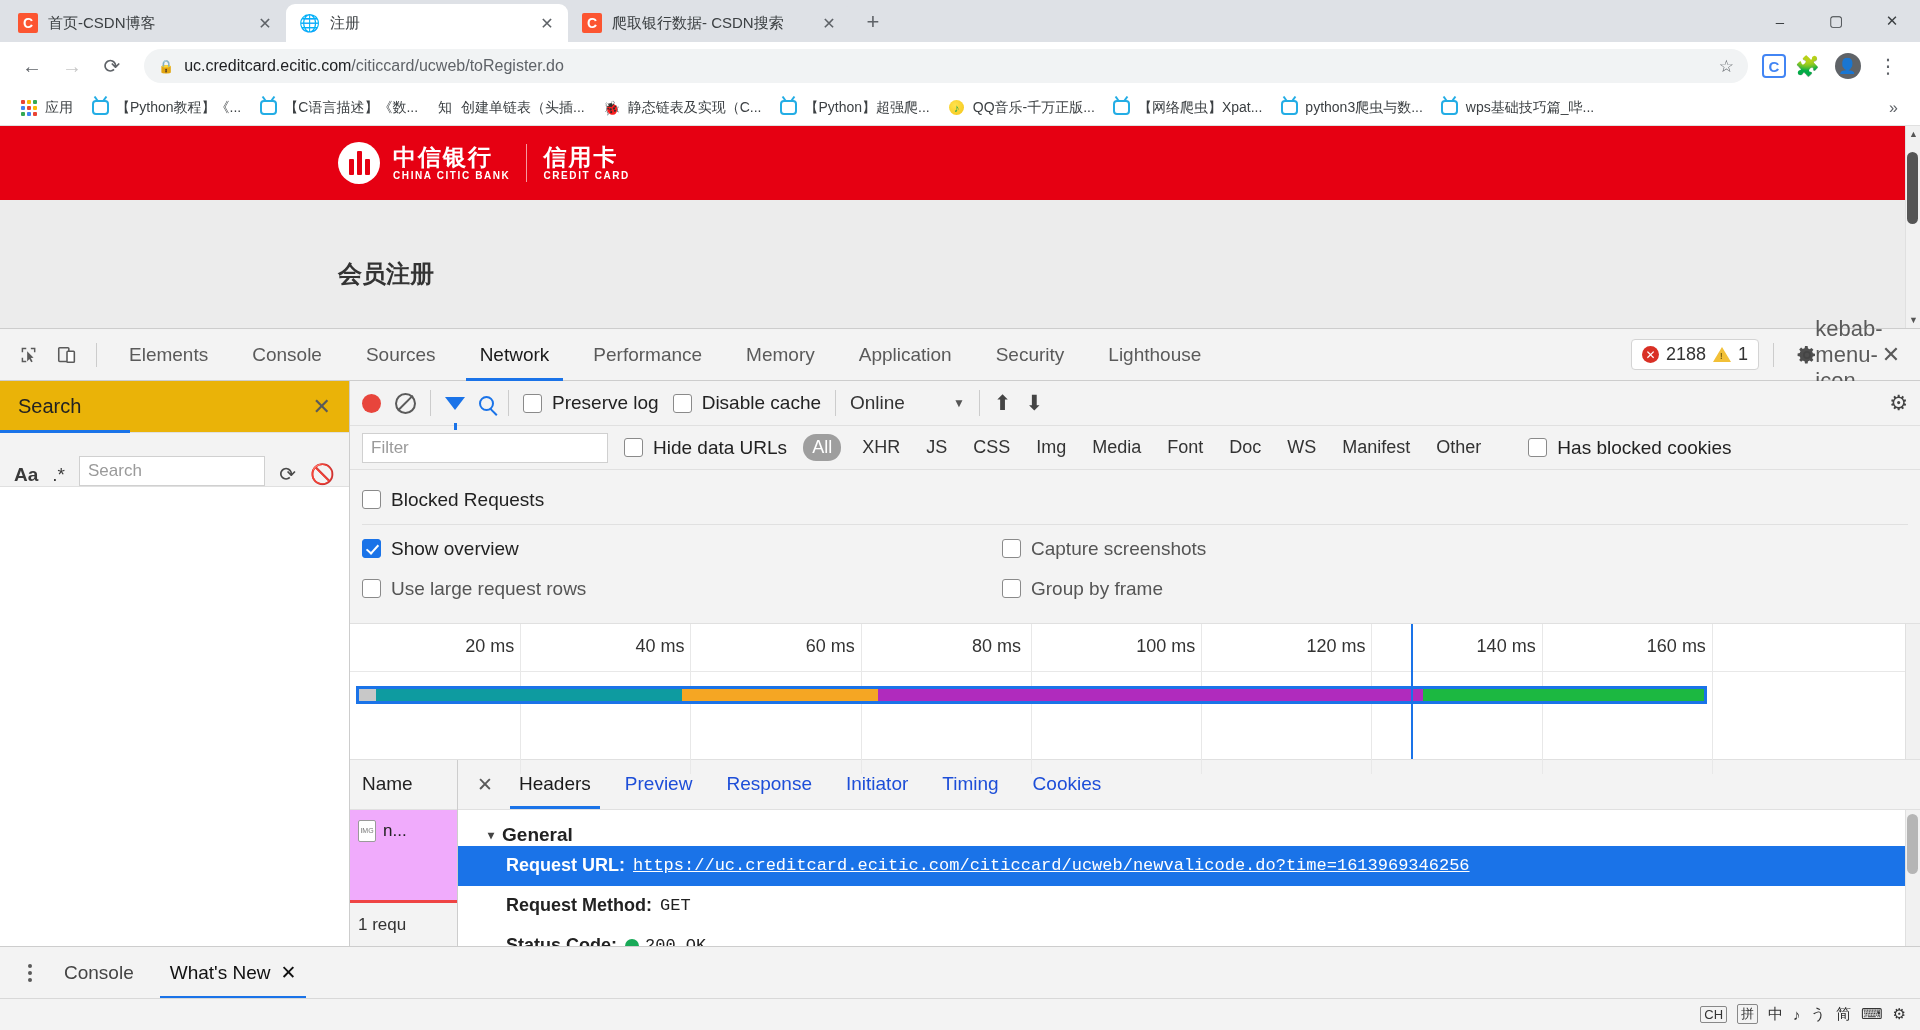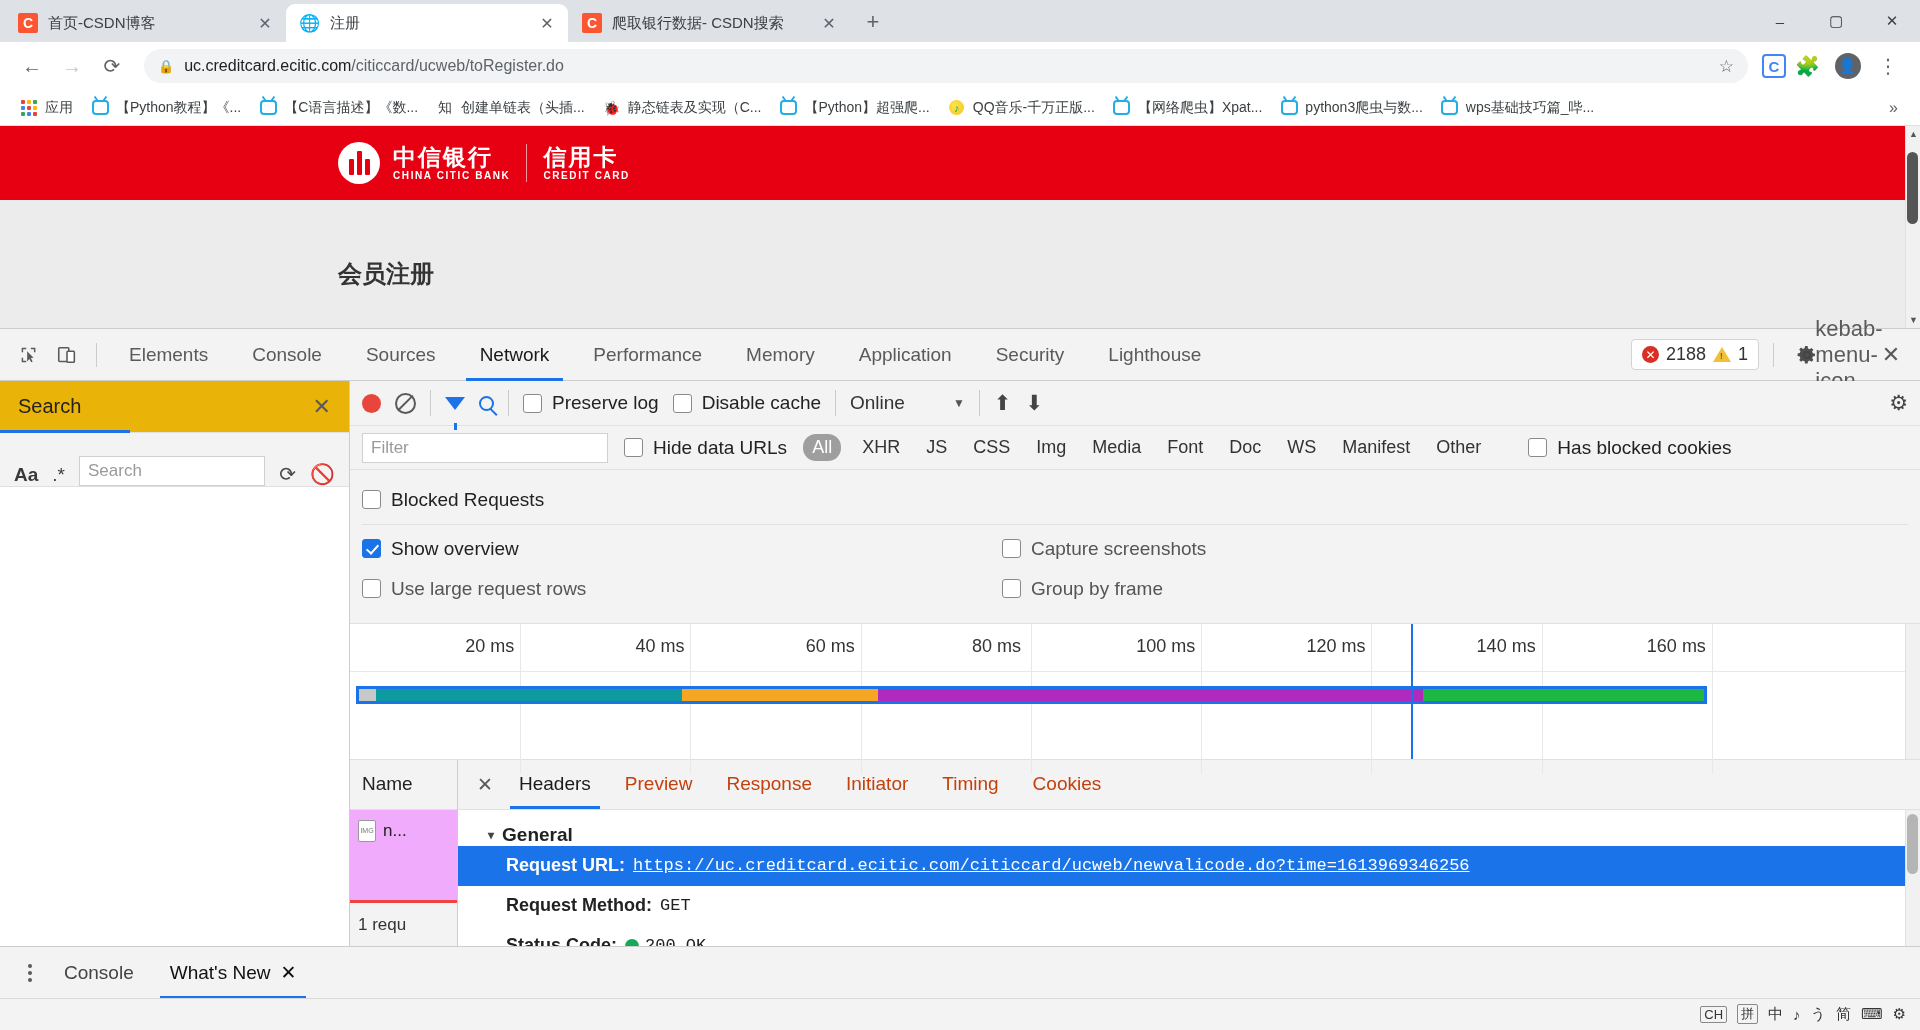--- a/index.html
+++ b/index.html
@@ -254,21 +254,21 @@
      display:flex; align-items:center; justify-content:center; font-size:7px; color:#777; background:#fff;}
   .req-foot { margin-top:auto; border-top:3px solid #ef4444; height:46px;
     display:flex; align-items:center; padding:0 8px; font-size:17px; color:#333; background:#f3f3f3;}
 
   .detail { flex:1 1 auto; display:flex; flex-direction:column; min-width:0; background:#fff;}
   .det-tabs { height:50px; background:#f3f3f3; border-bottom:1px solid #e0e0e0;
     display:flex; align-items:center; padding-left:10px;}
   .det-x { width:34px; display:flex; align-items:center; justify-content:center;
     font-size:19px; color:#5a5a5a; }
   .det-tab { padding:0 17px; height:50px; display:flex; align-items:center;
-    font-size:19px; color:#c2410c; position:relative;}
+    font-size:19px; color:#1d4ed8; position:relative;}
   .det-tab.active { color:#1a1a1a; }
   .det-tab.active::after{content:"";position:absolute;left:8px;right:8px;bottom:0;height:3px;background:#1a73e8;}
   .det-body { flex:1 1 auto; padding: 14px 0 0 0; overflow:hidden; position:relative;}
   .sect-title { font-size:19px; font-weight:bold; color:#222; padding: 0 0 0 30px;
     display:flex; align-items:center; gap:8px;}
   .tri { font-size:12px; color:#444; }
   .kv { height:40px; display:flex; align-items:center; padding-left:48px;
      font-size:18px; font-family:"Liberation Sans", sans-serif; }
   .kv .k { font-weight:bold; color:#222; }
   .kv .v { font-family:"Liberation Mono", monospace; font-size:17px; color:#222; margin-left:8px;}

